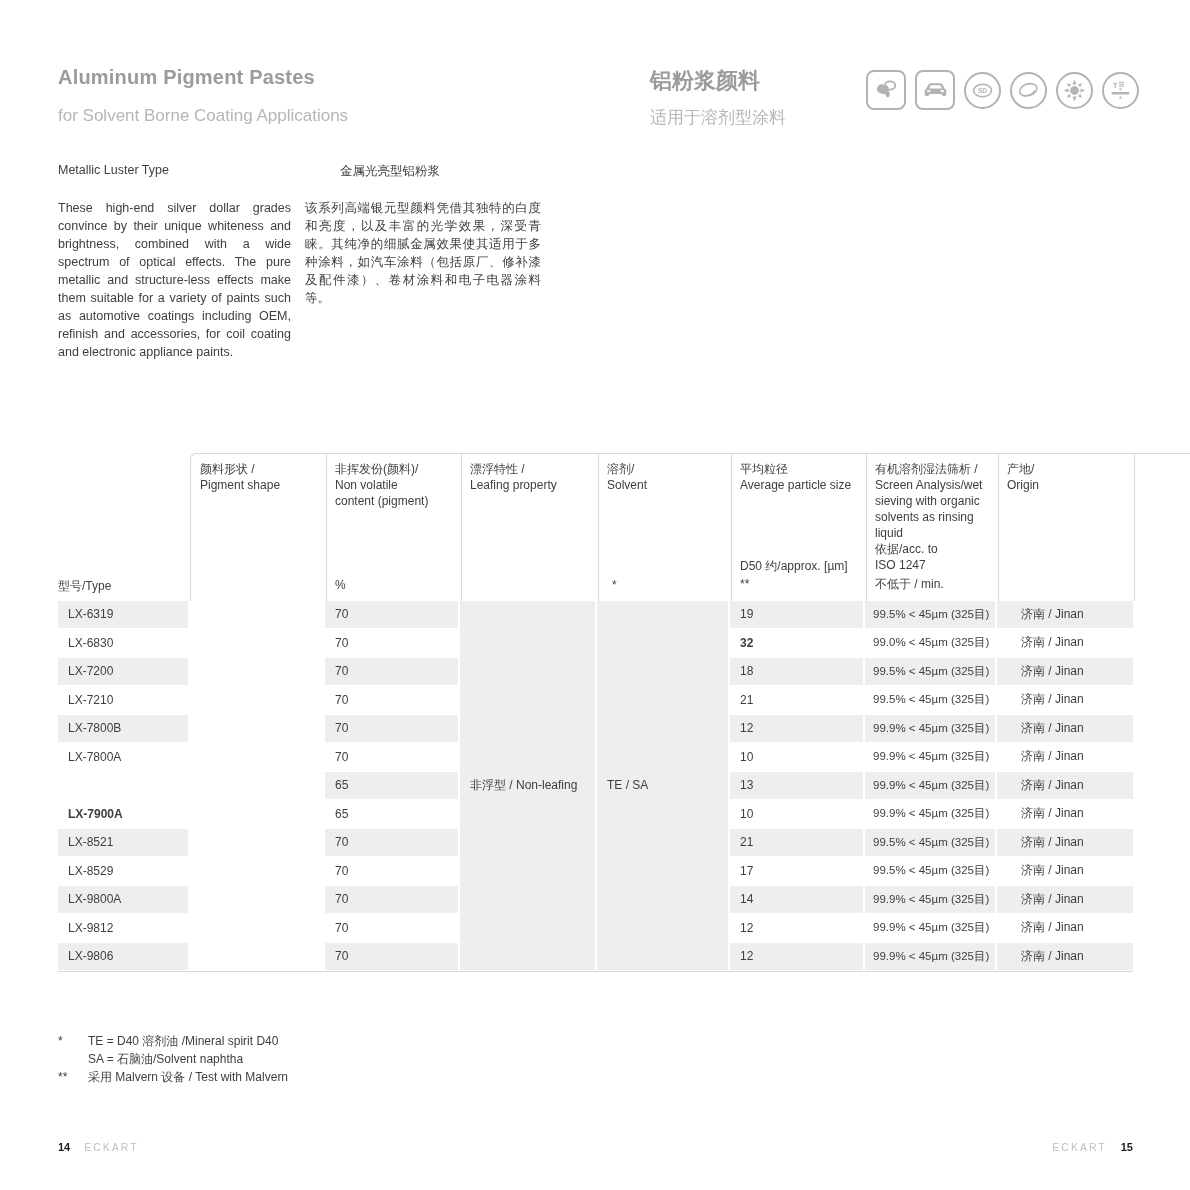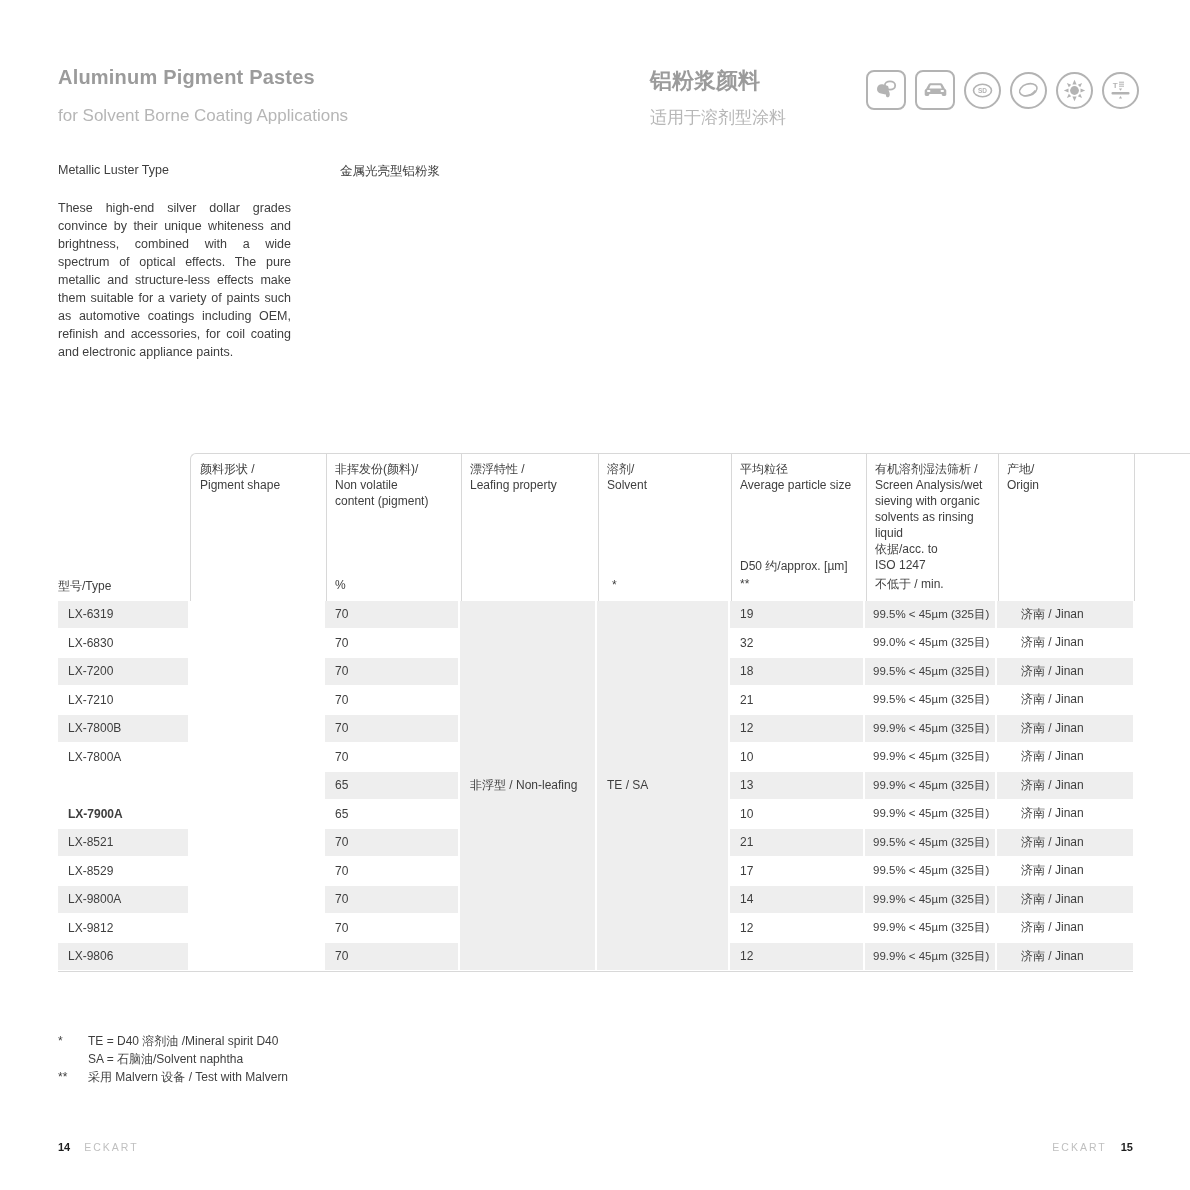--- a/index.html
+++ b/index.html
@@ -106,20 +106,21 @@
         <polygon points="13.5,13.8 11.9,11.6 15.1,11.6" fill="#b3b3b3"></polygon>
         <rect x="4.5" y="15" width="18" height="2.6" rx="1" fill="#b3b3b3"></rect>
         <polygon points="13.5,19 11.9,21.4 15.1,21.4" fill="#b3b3b3"></polygon>
       </svg>
     </div>
   </div>
 
   <div class="abs intro-h" style="left:58px;top:163px;">Metallic Luster Type</div>
   <div class="abs intro-h" style="left:300px;top:163px;margin-left:40px;">金属光亮型铝粉浆</div>
   <div class="abs intro-p" style="left:58px;top:199px;width:233px;">These high-end silver dollar grades convince by their unique whiteness and brightness, combined with a wide spectrum of optical effects. The pure metallic and structure-less effects make them suitable for a variety of paints such as automotive coatings including OEM, refinish and accessories, for coil coating and electronic appliance paints.</div>
+  <div class="abs intro-p" style="left:305px;top:199px;width:236px;">该系列高端银元型颜料凭借其独特的白度和亮度，以及丰富的光学效果，深受青睐。其纯净的细腻金属效果使其适用于多种涂料，如汽车涂料（包括原厂、修补漆及配件漆）、卷材涂料和电子电器涂料等。</div>
 
   <div class="abs thead-box" style="left:190px;top:453px;width:1000px;height:147px;">
     <div class="vline" style="left:135px;"></div>
     <div class="vline" style="left:270px;"></div>
     <div class="vline" style="left:407px;"></div>
     <div class="vline" style="left:540px;"></div>
     <div class="vline" style="left:675px;"></div>
     <div class="vline" style="left:807px;"></div>
     <div class="vline" style="left:943px;"></div>
   </div>
@@ -152,21 +153,21 @@
   <div class="abs th-sub" style="left:875px;top:576px;">不低于 / min.</div>
 
   <div class="abs tgrid" style="left:58px;top:601px;width:1075px;">
       <div class="cell cell-gray col-type" style="grid-area: 1 / 1;">LX-6319</div>
       <div class="cell cell-gray col-nonvolatile" style="grid-area: 1 / 3;">70</div>
       <div class="cell cell-gray col-particle" style="grid-area: 1 / 6;">19</div>
       <div class="cell cell-gray col-screen" style="grid-area: 1 / 7;">99.5% &lt; 45µm (325目)</div>
       <div class="cell cell-gray col-origin" style="grid-area: 1 / 8;">济南 / Jinan</div>
       <div class="cell cell-white col-type" style="grid-area: 2 / 1;">LX-6830</div>
       <div class="cell cell-white col-nonvolatile" style="grid-area: 2 / 3;">70</div>
-      <div class="cell cell-white col-particle" style="grid-area: 2 / 6;">32</div>
+      <div class="cell cell-white col-particle" style="grid-area: 2 / 6; font-weight: bold;">32</div>
       <div class="cell cell-white col-screen" style="grid-area: 2 / 7;">99.0% &lt; 45µm (325目)</div>
       <div class="cell cell-white col-origin" style="grid-area: 2 / 8;">济南 / Jinan</div>
       <div class="cell cell-gray col-type" style="grid-area: 3 / 1;">LX-7200</div>
       <div class="cell cell-gray col-nonvolatile" style="grid-area: 3 / 3;">70</div>
       <div class="cell cell-gray col-particle" style="grid-area: 3 / 6;">18</div>
       <div class="cell cell-gray col-screen" style="grid-area: 3 / 7;">99.5% &lt; 45µm (325目)</div>
       <div class="cell cell-gray col-origin" style="grid-area: 3 / 8;">济南 / Jinan</div>
       <div class="cell cell-white col-type" style="grid-area: 4 / 1;">LX-7210</div>
       <div class="cell cell-white col-nonvolatile" style="grid-area: 4 / 3;">70</div>
       <div class="cell cell-white col-particle" style="grid-area: 4 / 6;">21</div>

